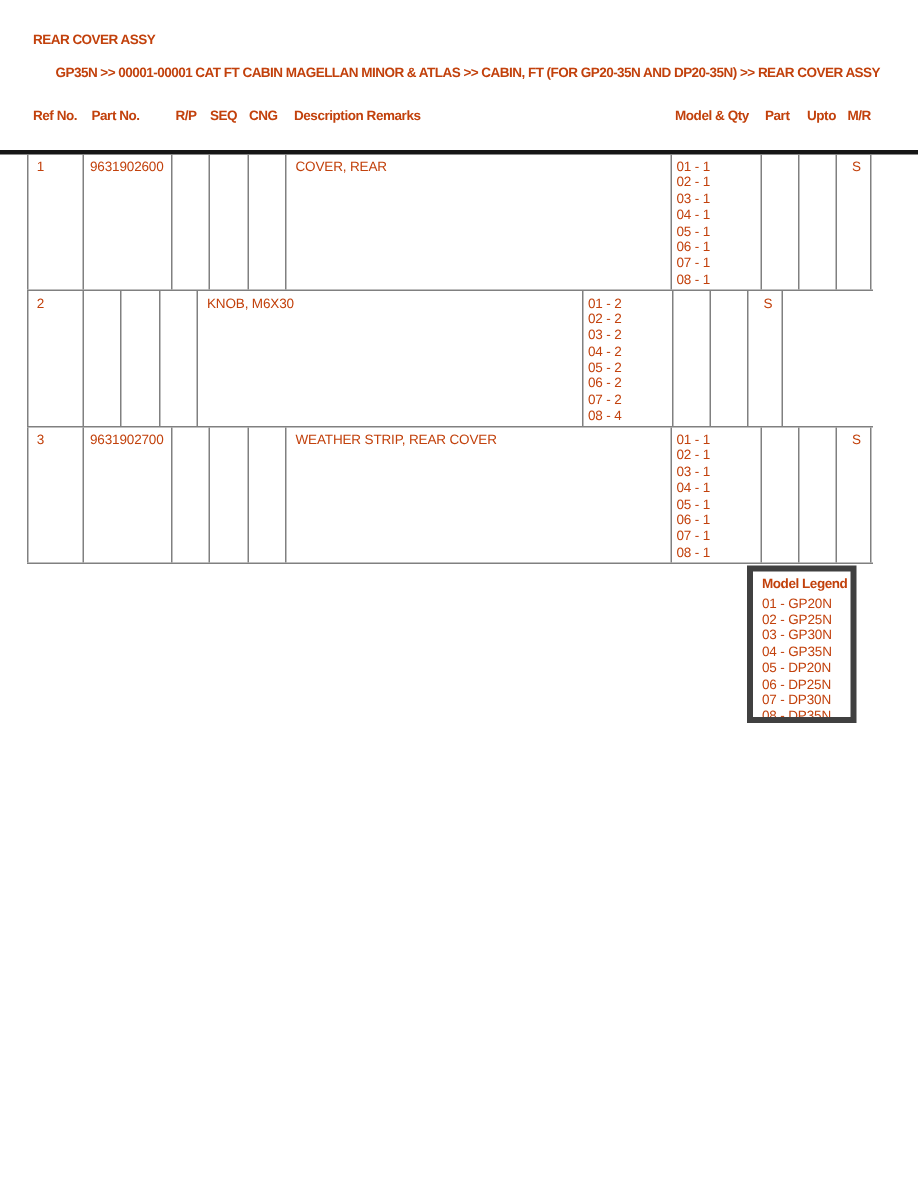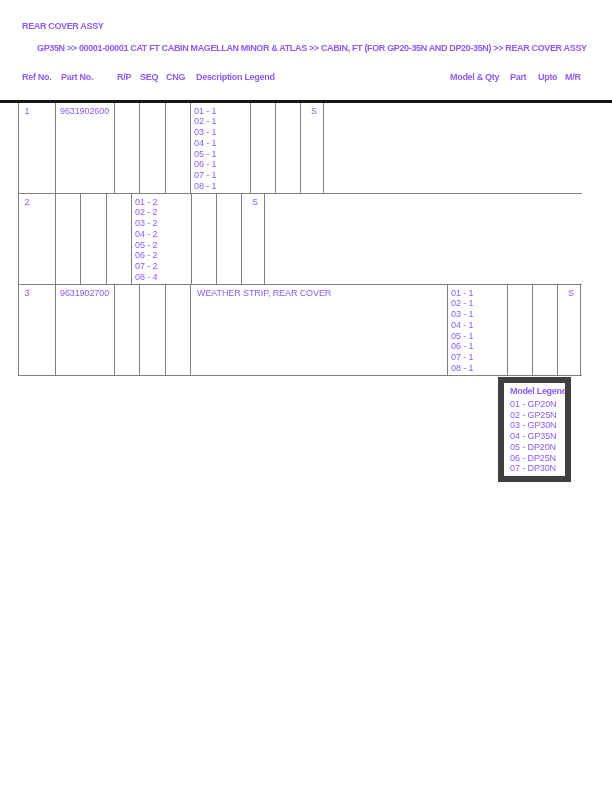--- a/index.html
+++ b/index.html
@@ -5,21 +5,21 @@
   html, body {
     margin: 0;
     padding: 0;
     background: #ffffff;
   }
   #page {
     position: relative;
     width: 612px;
     height: 792px;
     background: #ffffff;
-    color: #8b5cf6;
+    color: #c2410c;
     font-family: "Liberation Sans", "DejaVu Sans", sans-serif;
     overflow: hidden;
   }
   
   .doc-title {
     position: absolute;
     left: 22px;
     top: 21px;
     font-size: 9px;
     font-weight: bold;
@@ -87,21 +87,21 @@
   .c-upto { width: 25px; }
   .c-mr   { width: 24px;   padding-left: 10px; border-right: 1px solid #808080; }
   
   .legend {
     position: absolute;
     left: 498px;
     top: 377px;
     width: 73px;
     height: 105px;
     box-sizing: border-box;
-    border: 6px solid #404040;
+    border: 4px solid #404040;
     background: #ffffff;
     padding: 3px 0 0 6px;
     overflow: hidden;
   }
   .legend-title {
     font-size: 9px;
     font-weight: bold;
     letter-spacing: -0.3px;
     margin-bottom: 3px;
     white-space: nowrap;
@@ -120,56 +120,58 @@
 
   <div class="doc-title">REAR COVER ASSY</div>
 
   <div class="breadcrumb">GP35N &gt;&gt; 00001-00001 CAT FT CABIN MAGELLAN MINOR &amp; ATLAS &gt;&gt; CABIN, FT (FOR GP20-35N AND DP20-35N) &gt;&gt; REAR COVER ASSY</div>
 
   <div class="col-head" style="left:22px">Ref No.</div>
   <div class="col-head" style="left:61px">Part No.</div>
   <div class="col-head" style="left:117px">R/P</div>
   <div class="col-head" style="left:140px">SEQ</div>
   <div class="col-head" style="left:166px">CNG</div>
-  <div class="col-head" style="left:196px">Description Legend</div>
+  <div class="col-head" style="left:196px">Description Remarks</div>
   <div class="col-head" style="left:450px">Model &amp; Qty</div>
   <div class="col-head" style="left:510px">Part</div>
   <div class="col-head" style="left:538px">Upto</div>
   <div class="col-head" style="left:565px">M/R</div>
 
   <div class="head-rule"></div>
 
   <div class="tbody">
 
     <div class="t-row">
       <div class="cell c-ref">1</div>
       <div class="cell c-part">9631902600</div>
       <div class="cell c-rp"></div>
       <div class="cell c-seq"></div>
       <div class="cell c-cng"></div>
+      <div class="cell c-desc">COVER, REAR</div>
       <div class="cell c-model">
           <div>01 - 1</div>
           <div>02 - 1</div>
           <div>03 - 1</div>
           <div>04 - 1</div>
           <div>05 - 1</div>
           <div>06 - 1</div>
           <div>07 - 1</div>
           <div>08 - 1</div>
         </div>
       <div class="cell c-from"></div>
       <div class="cell c-upto"></div>
       <div class="cell c-mr">S</div>
     </div>
 
     <div class="t-row">
       <div class="cell c-ref">2</div>
       <div class="cell c-rp"></div>
       <div class="cell c-seq"></div>
       <div class="cell c-cng"></div>
+      <div class="cell c-desc">KNOB, M6X30</div>
       <div class="cell c-model">
           <div>01 - 2</div>
           <div>02 - 2</div>
           <div>03 - 2</div>
           <div>04 - 2</div>
           <div>05 - 2</div>
           <div>06 - 2</div>
           <div>07 - 2</div>
           <div>08 - 4</div>
         </div>

